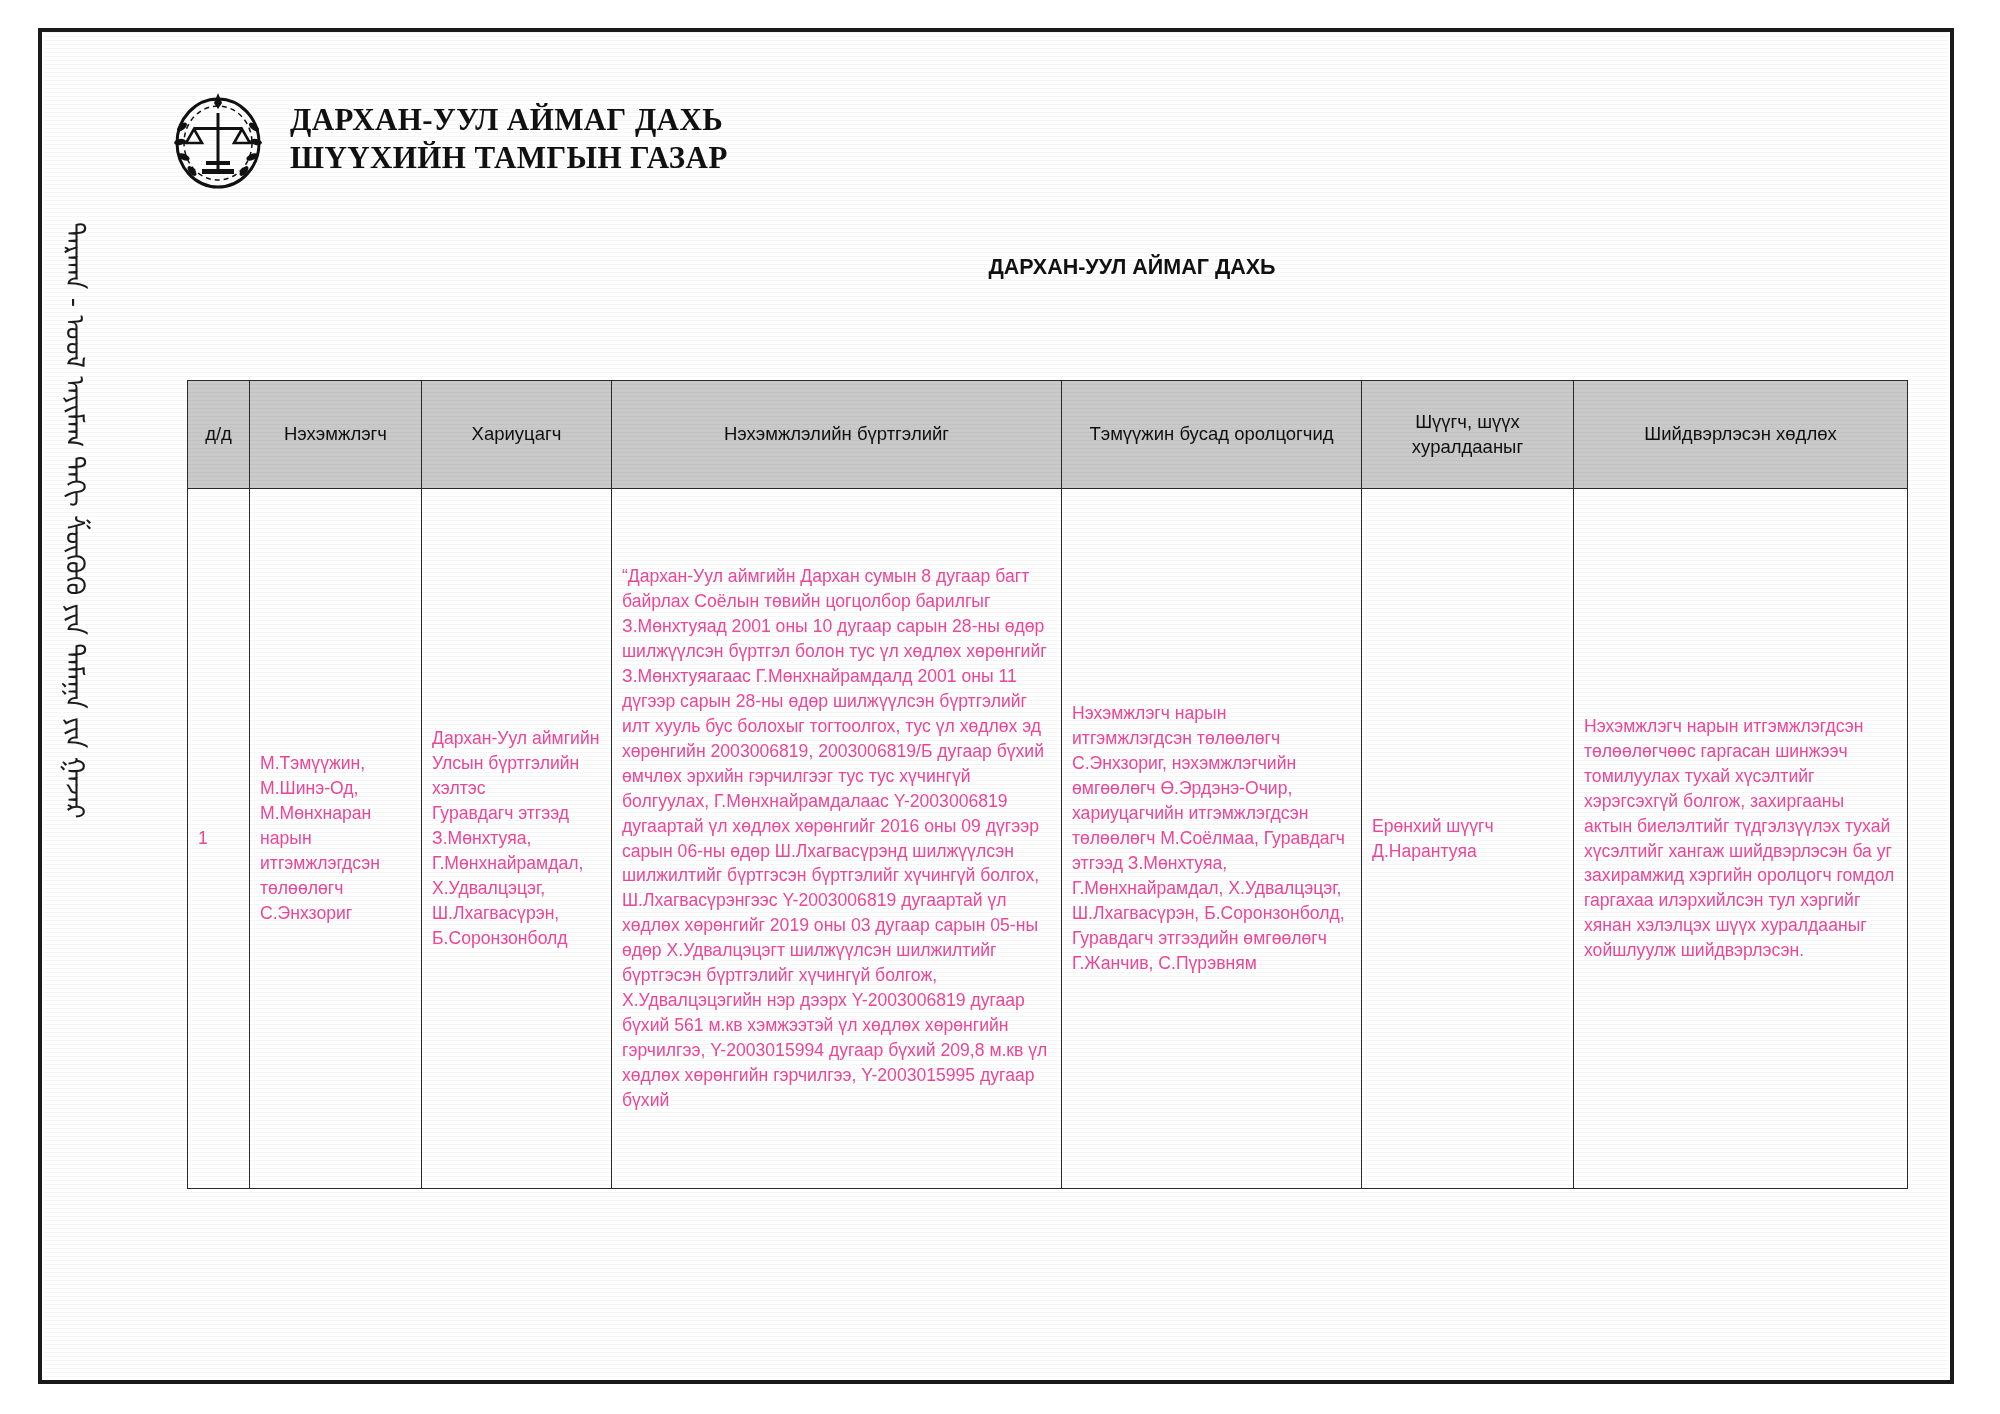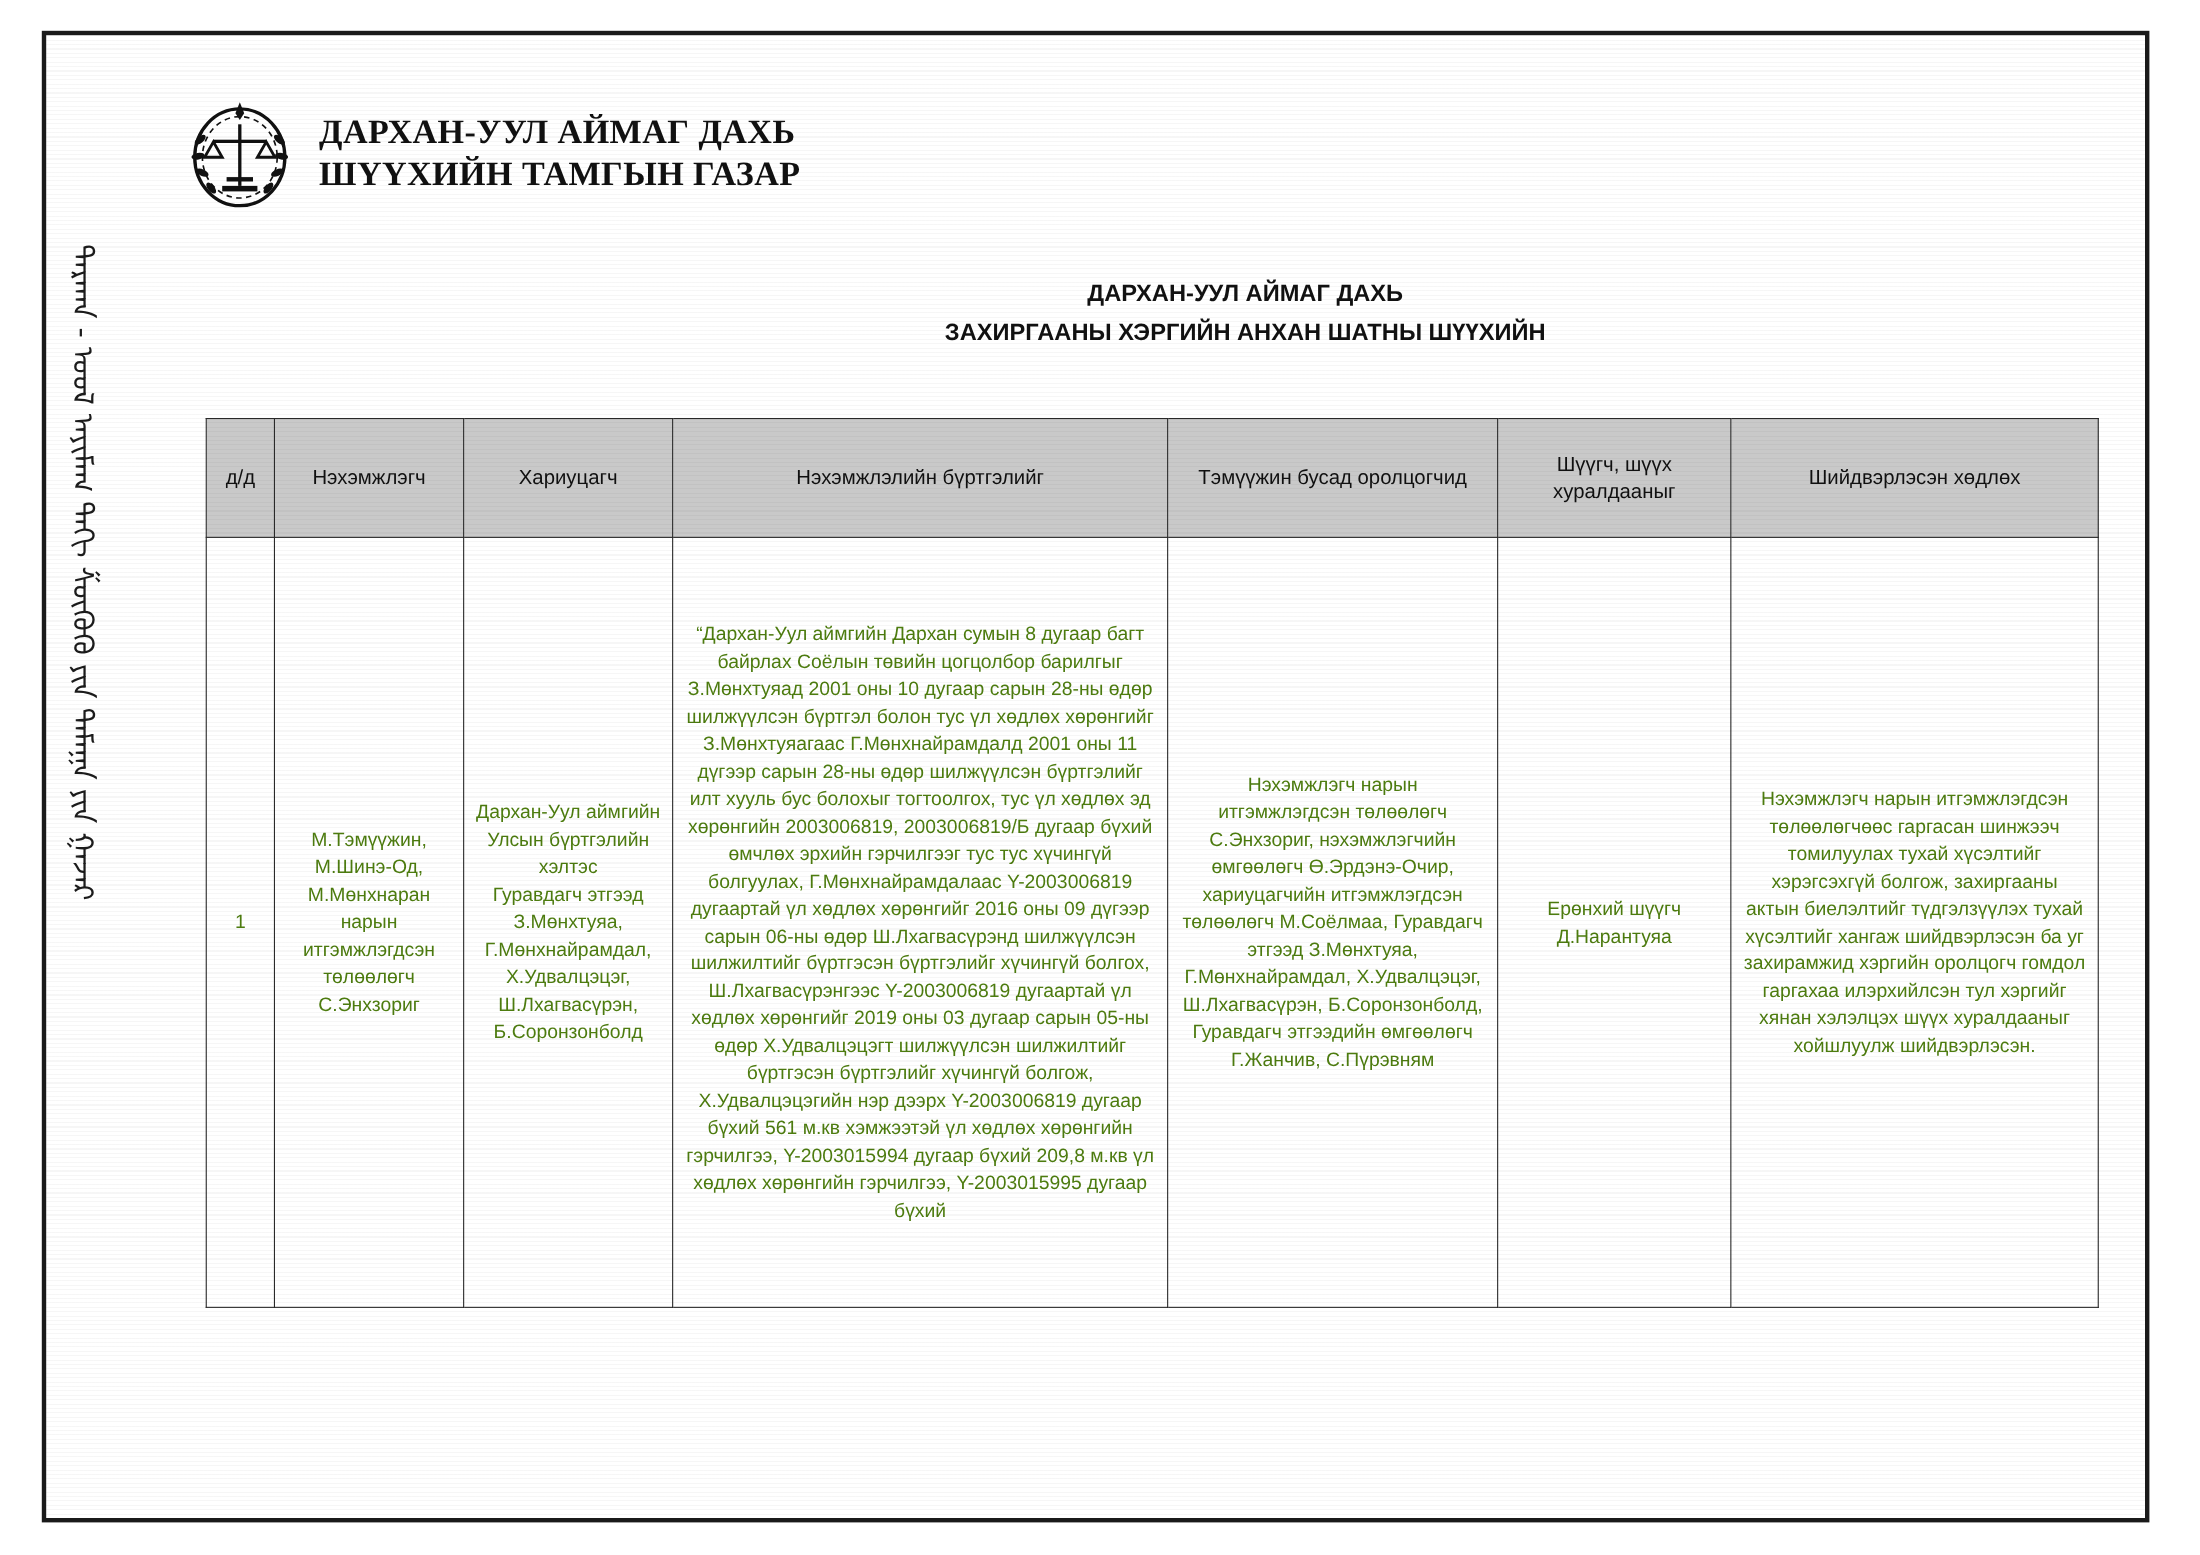--- a/index.html
+++ b/index.html
@@ -116,22 +116,22 @@
     text-align: center;
     font-size: 18.5px;
     font-weight: normal;
     line-height: 1.3;
     height: 108px;
     color: #101010;
   }
   table.summary tbody td {
     font-size: 17.6px;
     line-height: 1.42;
-    text-align: center;
-    color: #4d7c0f;
+    text-align: left;
+    color: #ec4899;
   }
   td.col-no { font-size: 20px; }
   td.cell-claim {
     font-size: 17.4px;
     line-height: 1.45;
     vertical-align: top;
     padding-top: 14px;
   }
   td.cell-plaintiff,
   td.cell-defendant,
@@ -195,21 +195,20 @@
           <rect x="30" y="82" width="32" height="5" fill="#111"></rect>
           <rect x="34" y="74" width="24" height="4" fill="#111"></rect>
         </svg>
       </div>
       <div class="org-title">ДАРХАН-УУЛ АЙМАГ ДАХЬ
 ШҮҮХИЙН ТАМГЫН ГАЗАР</div>
     </div>
 
     <div class="doc-title">
       <div>ДАРХАН-УУЛ АЙМАГ ДАХЬ</div>
-      <div>ЗАХИРГААНЫ ХЭРГИЙН АНХАН ШАТНЫ ШҮҮХИЙН</div>
     </div>
 
     <div class="table-wrap">
       <table class="summary">
         <colgroup>
           <col class="c1">
             <col class="c2">
             <col class="c3">
             <col class="c4">
           <col class="c5">

